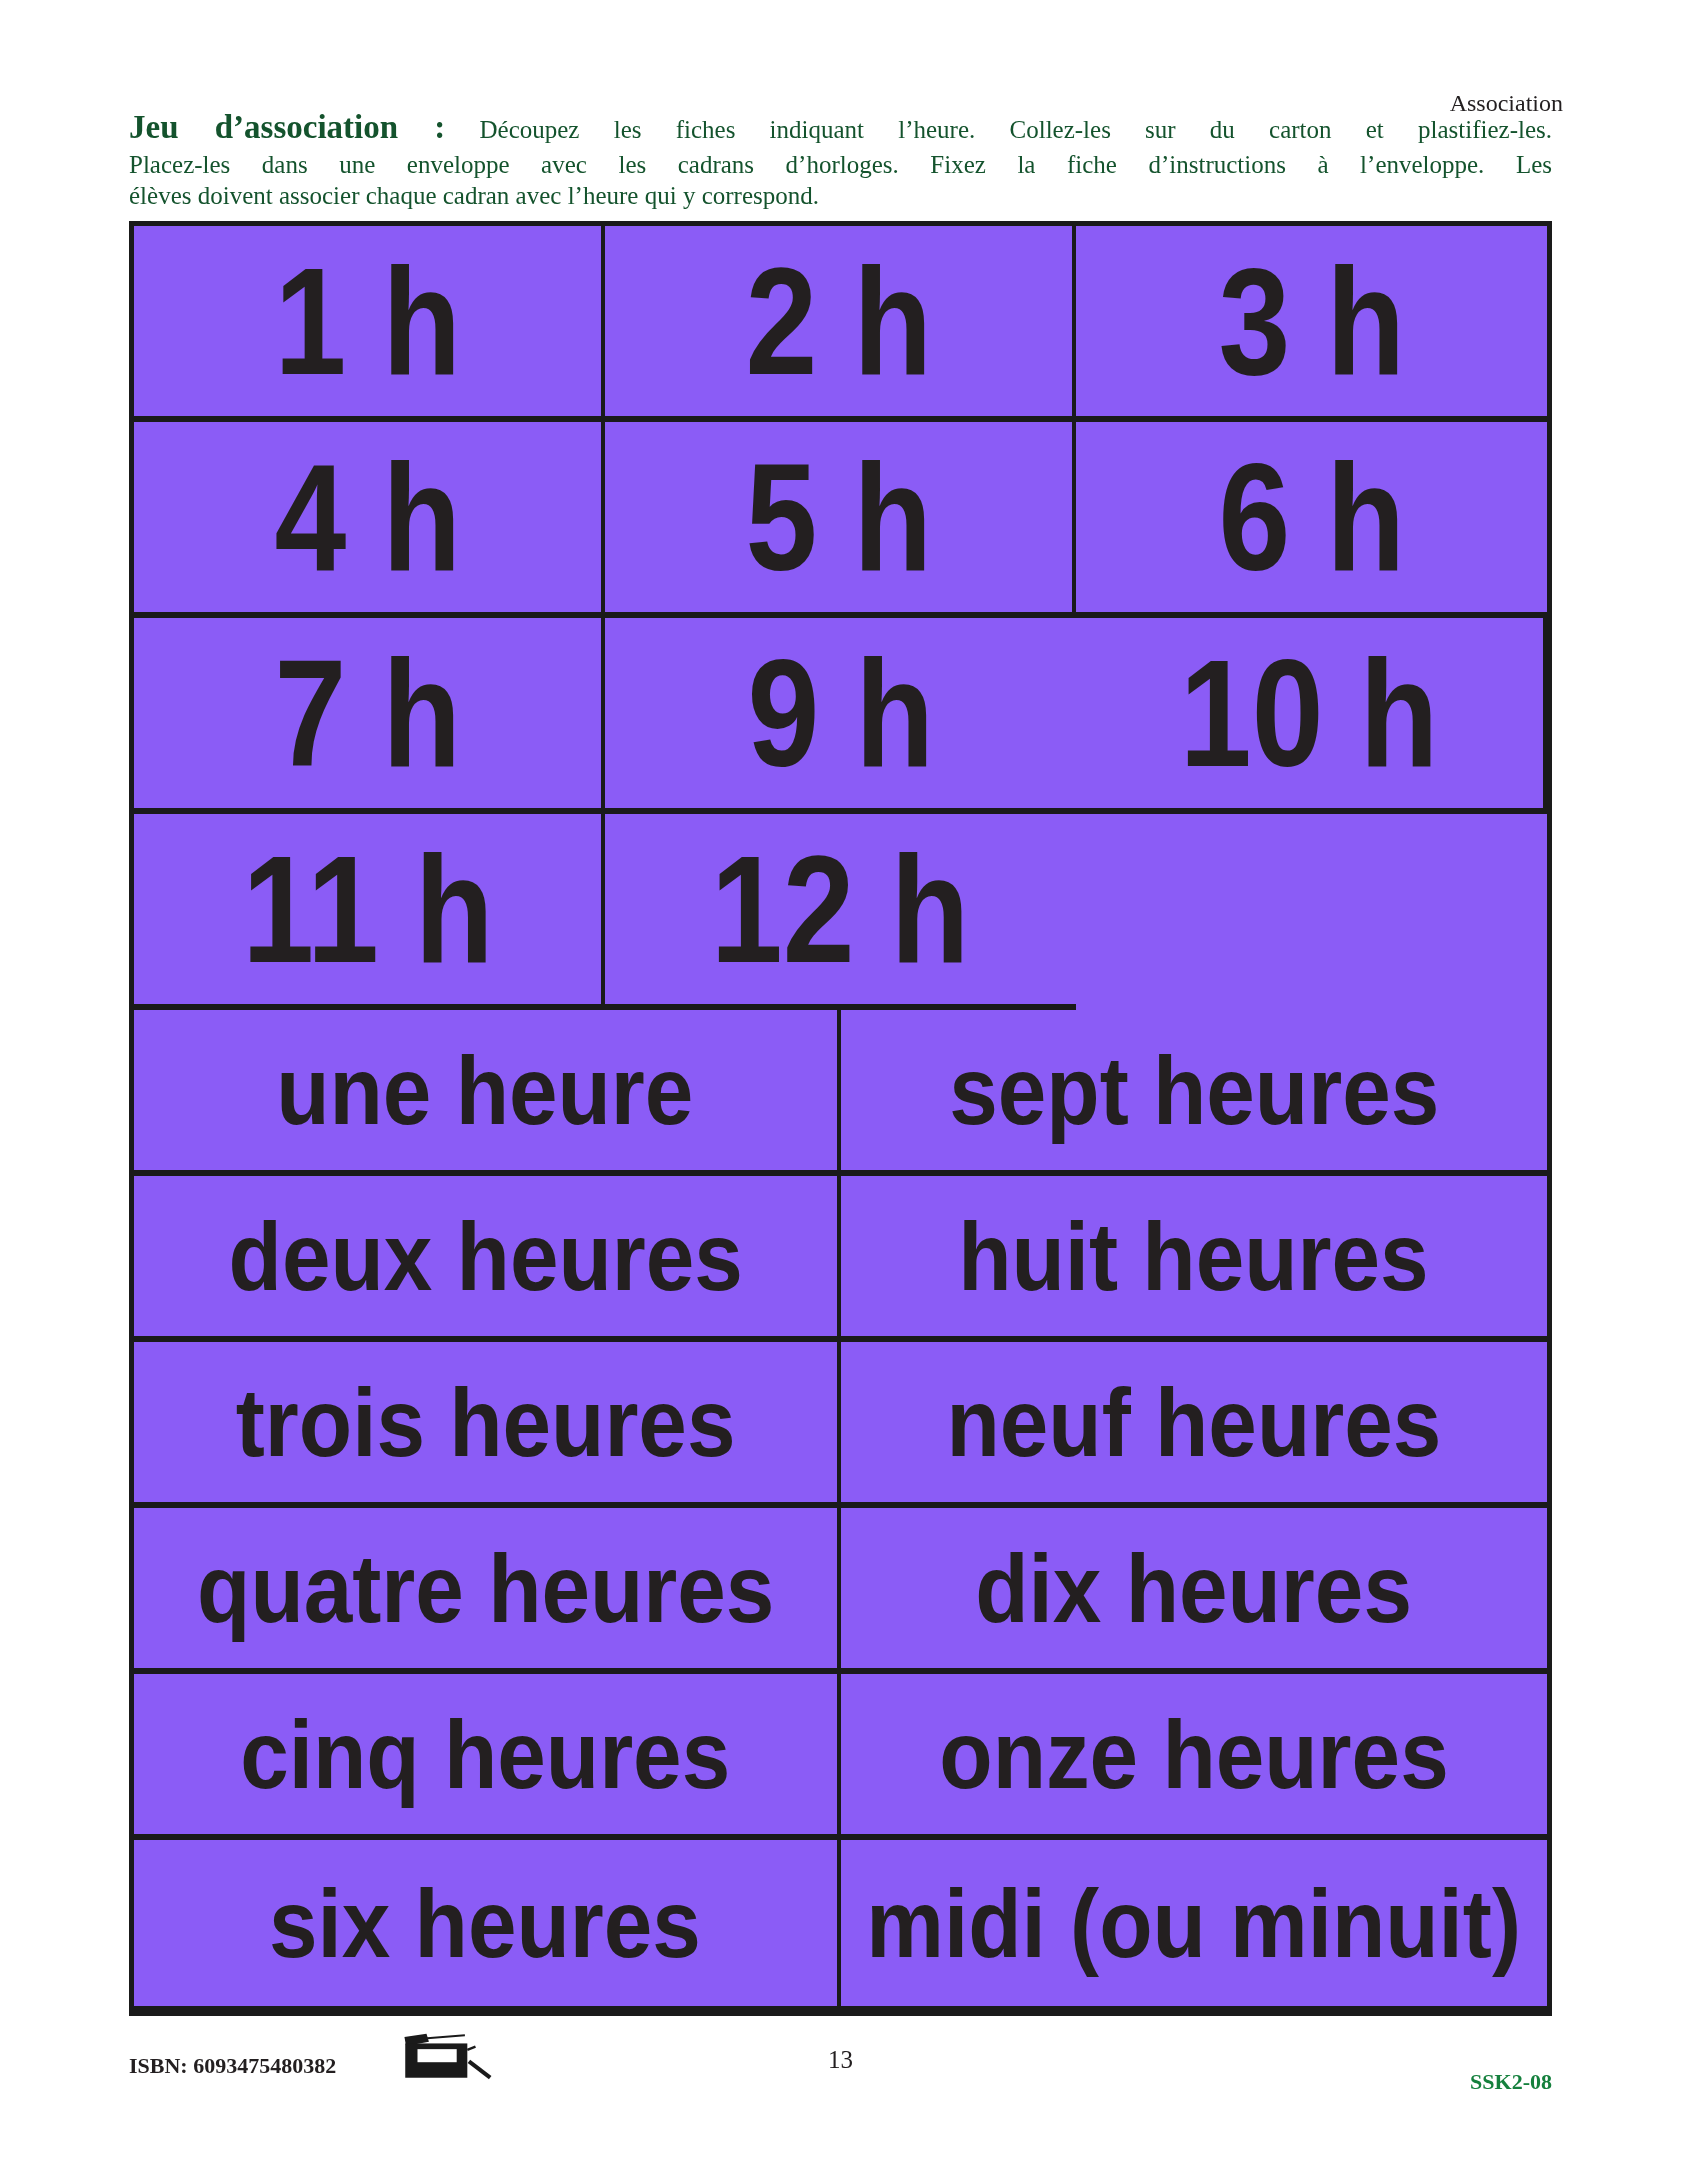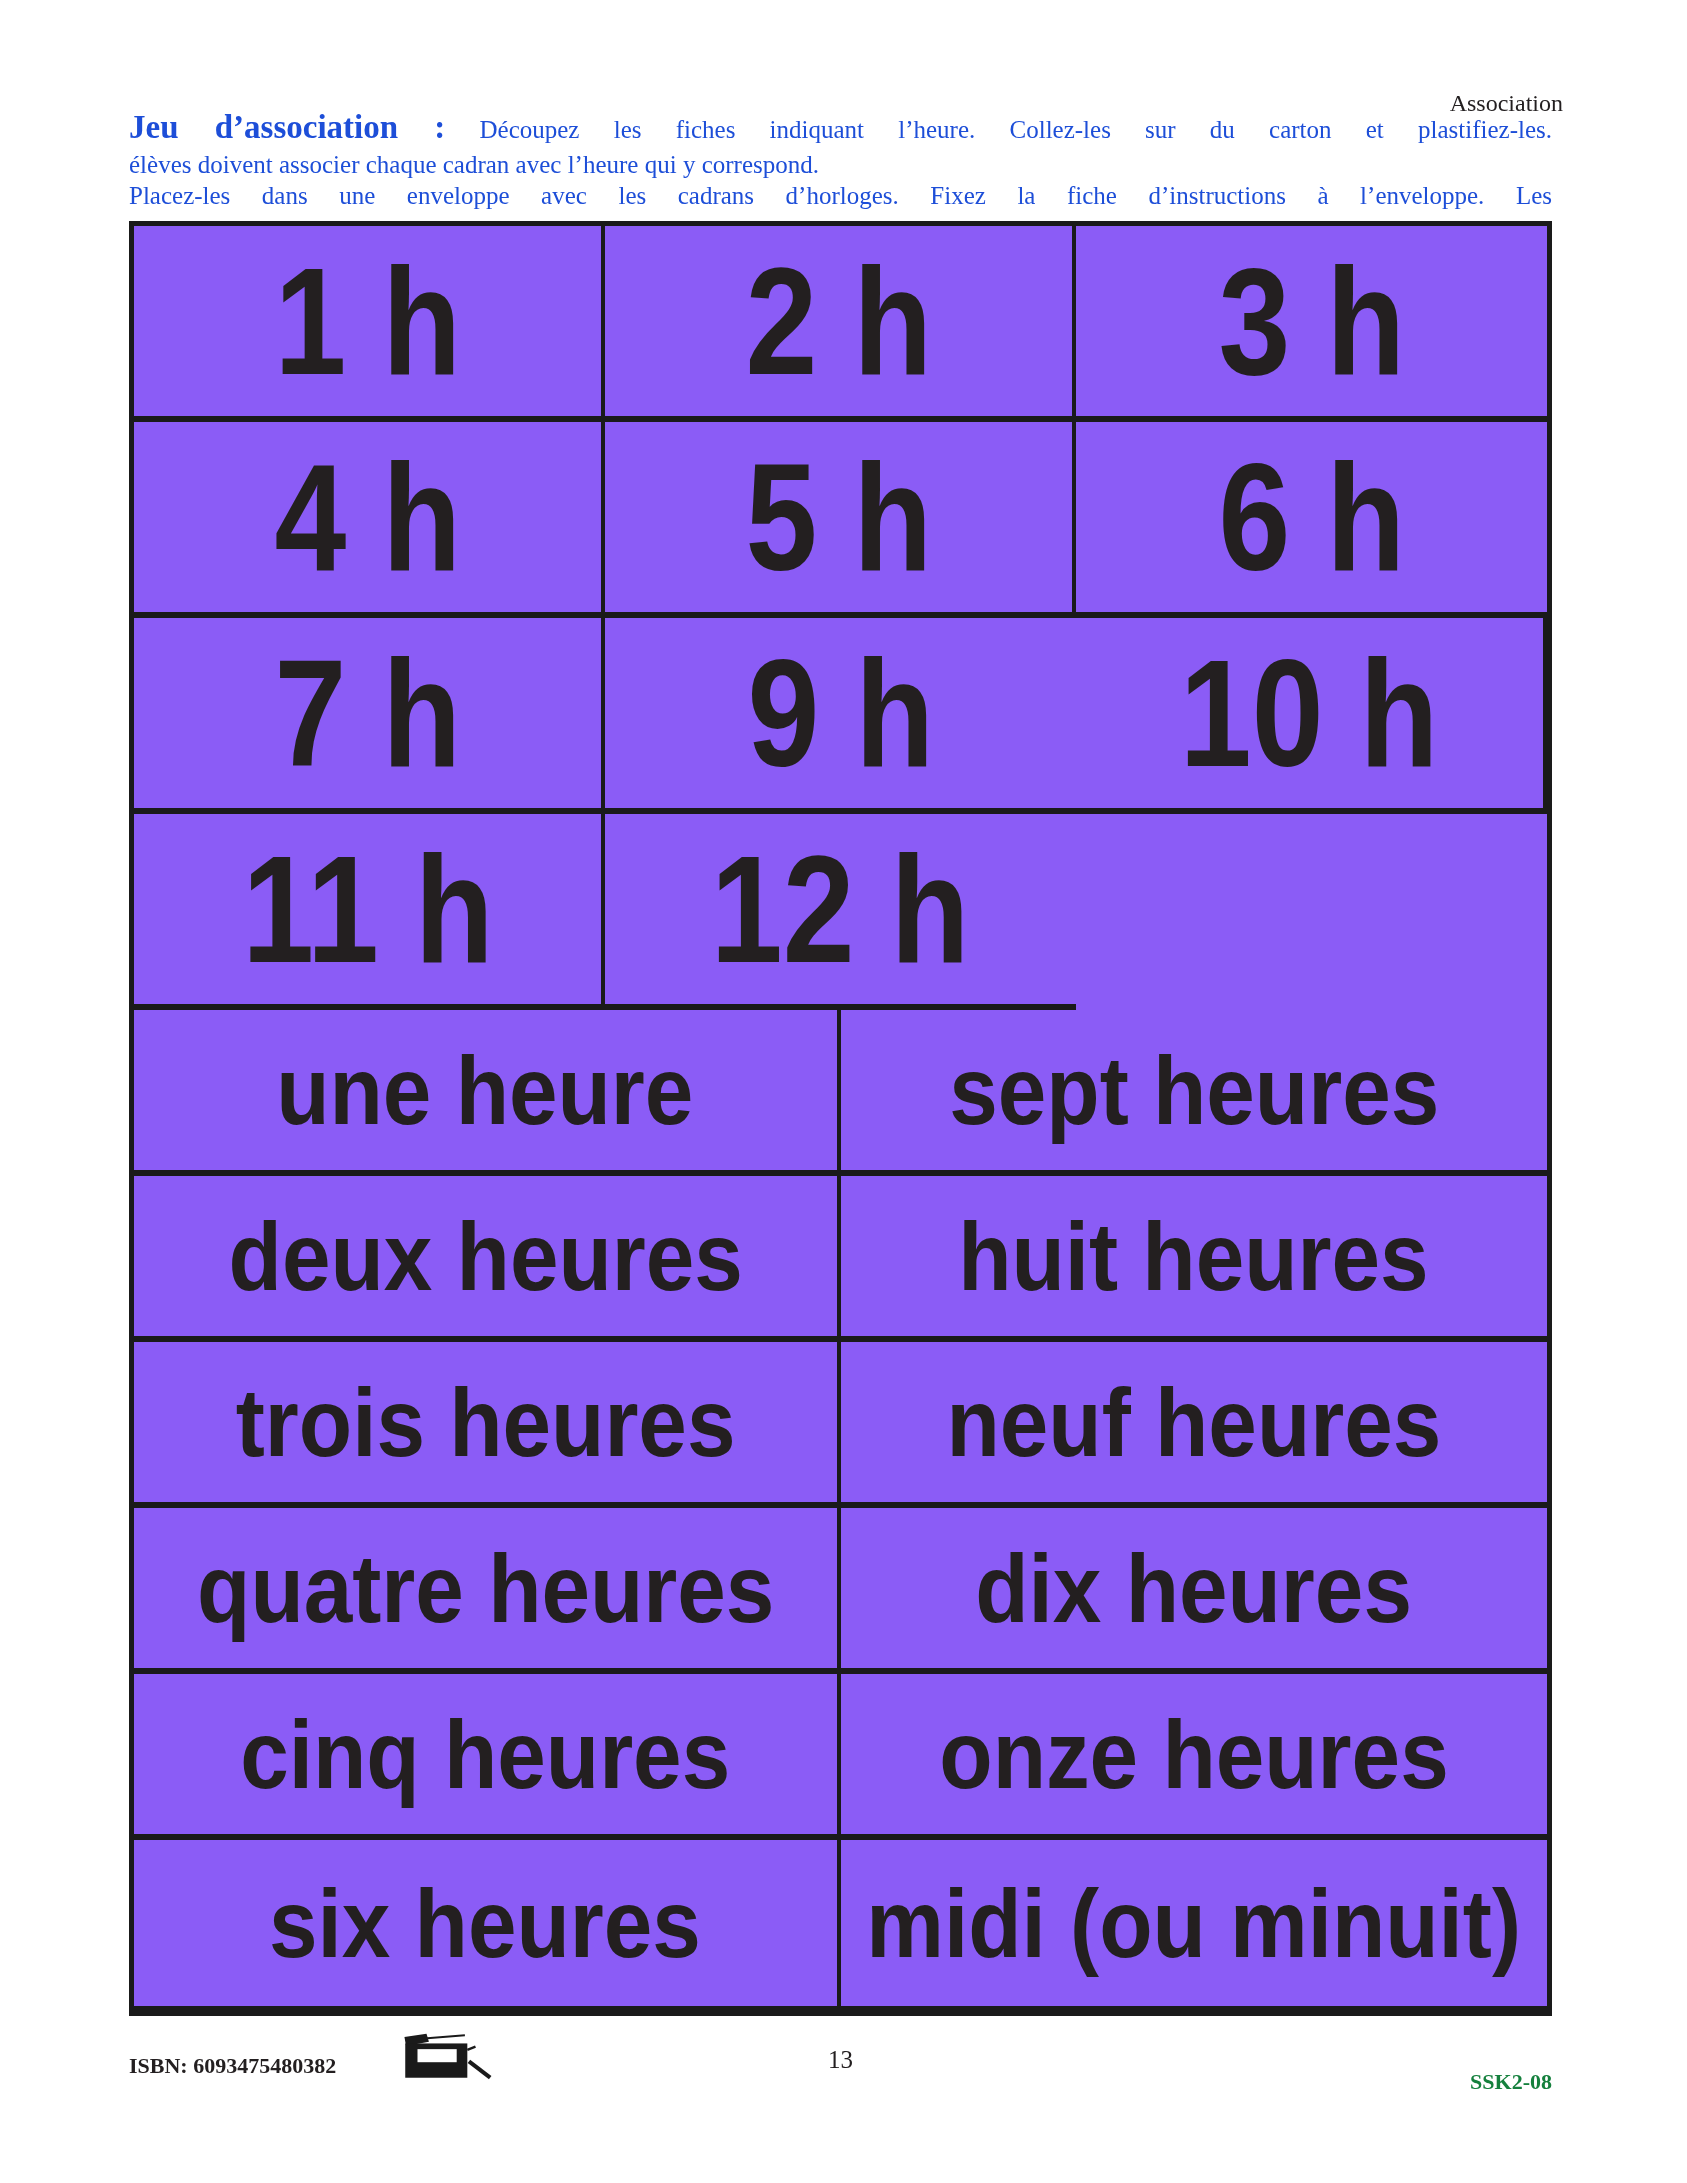--- a/index.html
+++ b/index.html
@@ -26,21 +26,21 @@
     position: absolute;
     left: 129px;
     top: 107px;
     width: 1423px;
   }
   .iline {
     font-size: 25px;
     line-height: 30.5px;
     text-align: justify;
     text-align-last: justify;
-    color: #1d4ed8;
+    color: #14532d;
   }
   .iline1 { line-height: 40px; }
   .iline3 { text-align: left; text-align-last: left; }
   .title-bold {
     font-weight: bold;
     font-size: 33px;
   }
 
   
   .assembly {
@@ -143,22 +143,22 @@
 </style>
 </head>
 <body>
 
 <div class="page">
 
   <div class="corner-label">Association</div>
 
   <div class="instructions">
     <div class="iline iline1"><span class="title-bold">Jeu d’association :</span><span> Découpez les fiches indiquant l’heure. Collez-les sur du carton et plastifiez-les.</span></div>
+    <div class="iline">Placez-les dans une enveloppe avec les cadrans d’horloges. Fixez la fiche d’instructions à l’enveloppe. Les</div>
     <div class="iline iline3">élèves doivent associer chaque cadran avec l’heure qui y correspond.</div>
-    <div class="iline">Placez-les dans une enveloppe avec les cadrans d’horloges. Fixez la fiche d’instructions à l’enveloppe. Les</div>
   </div>
 
   <div class="assembly">
     <div class="hours-grid">
       <div class="hour-cell col1">
           <span class="hour-text">1 h</span>
         </div>
       <div class="hour-cell col2">
           <span class="hour-text">2 h</span>
         </div>

